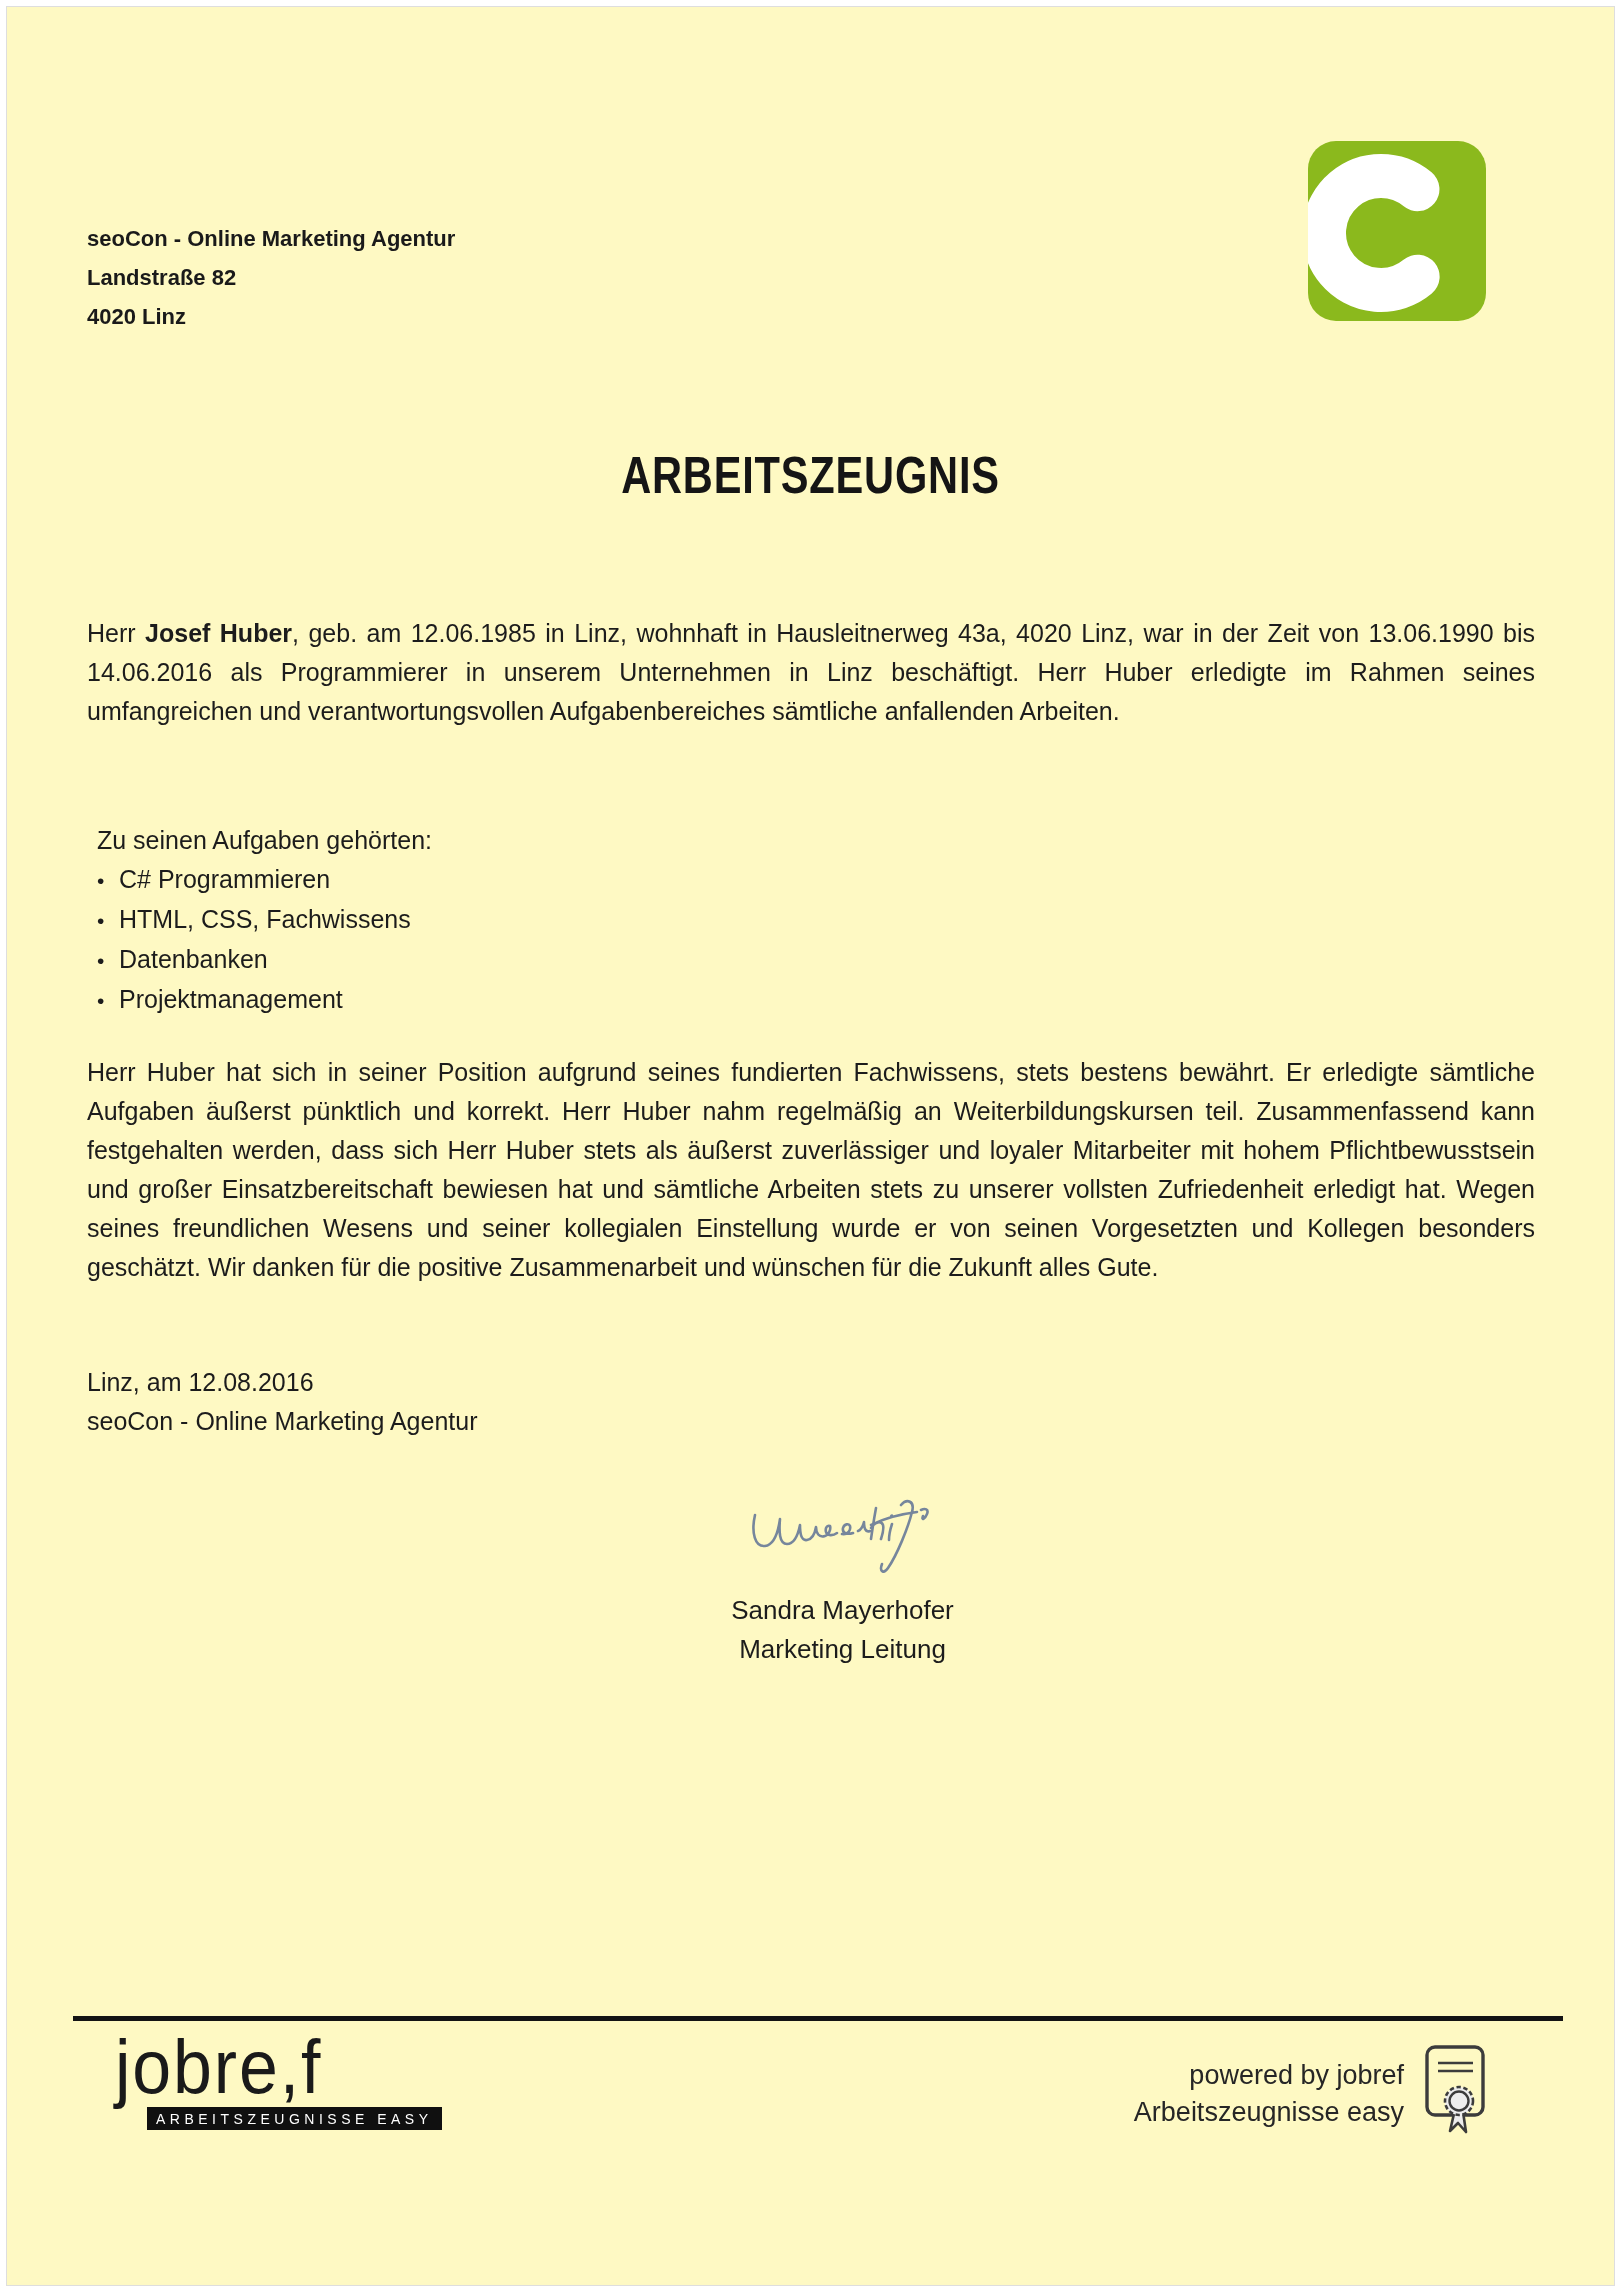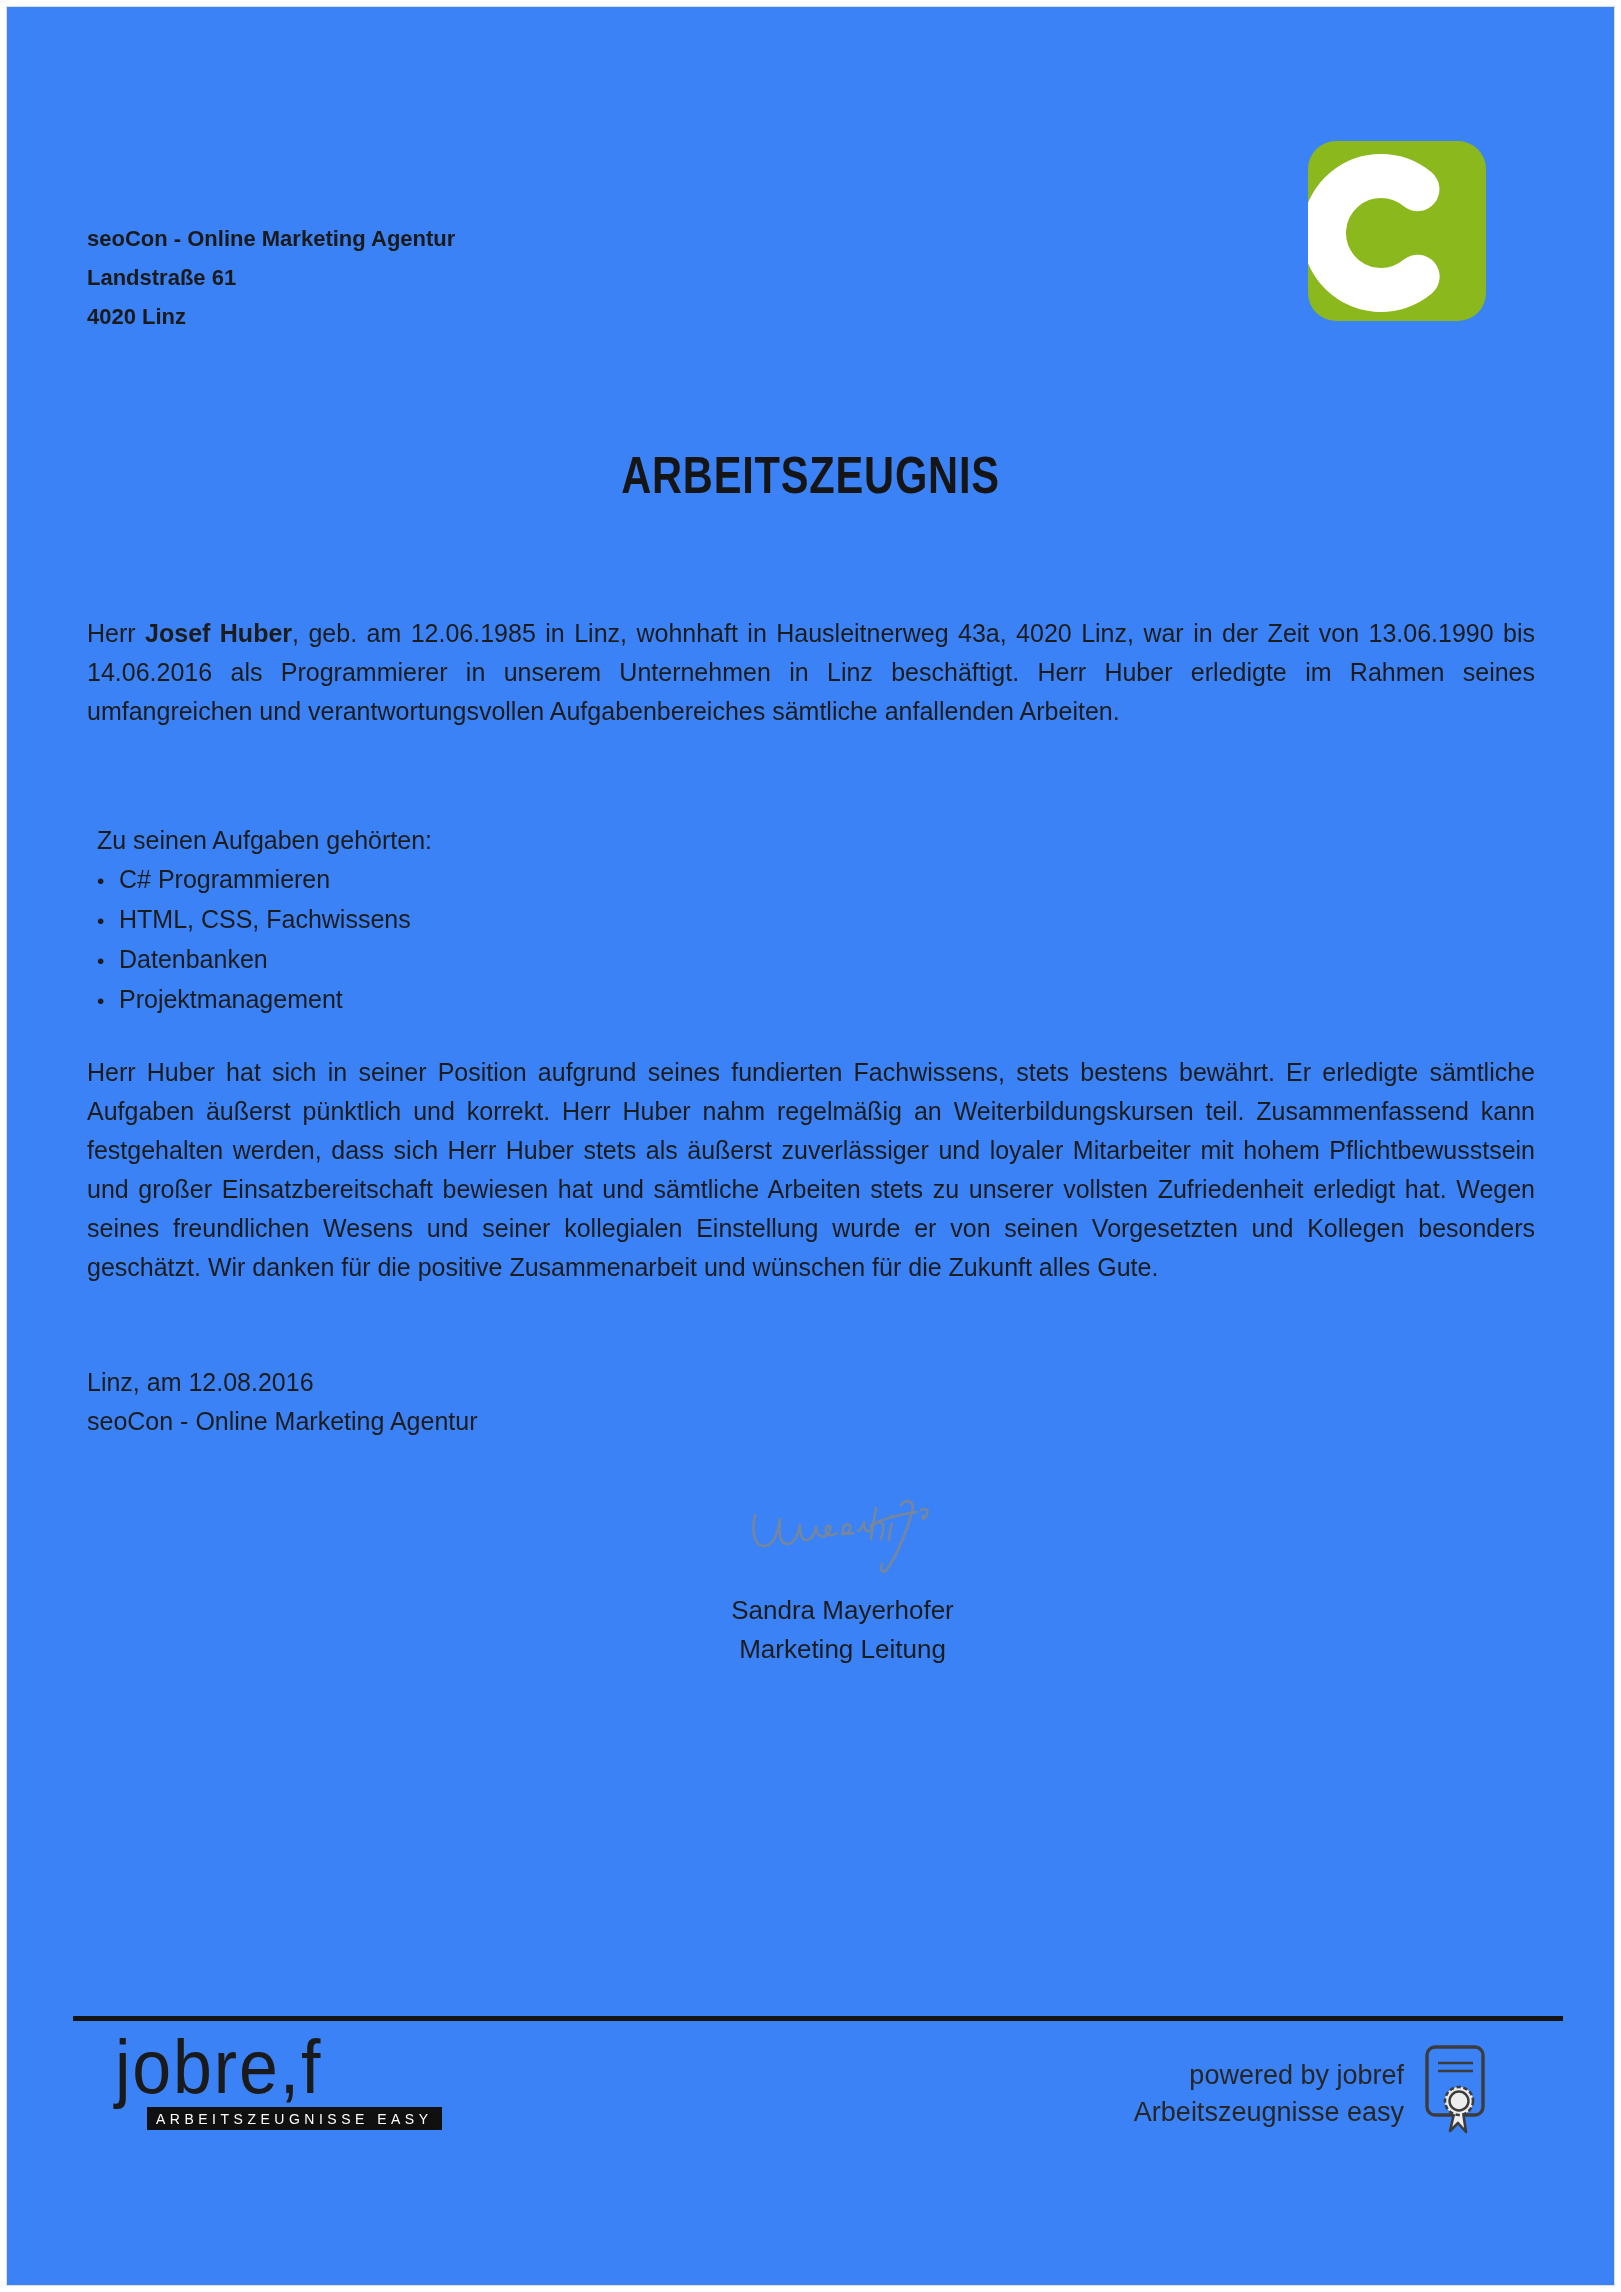--- a/index.html
+++ b/index.html
@@ -7,21 +7,21 @@
     padding: 0;
     background: #ffffff;
     width: 1621px;
     height: 2292px;
     font-family: "Liberation Sans", sans-serif;
   }
   .page {
     position: absolute;
     left: 6px; top: 6px;
     width: 1607px; height: 2278px;
-    background: #3b82f6;
+    background: #fef9c3;
     border: 1px solid #dedede;
     overflow: hidden;
     color: #1c1c1c;
   }
   
   .sender {
     position: absolute;
     left: 80px; top: 212px;
     font-size: 22px;
     font-weight: bold;
@@ -145,21 +145,21 @@
     padding-top: 14px;
   }
 </style>
 </head>
 <body>
 
 <div class="page">
 
   <div class="sender">
     <div>seoCon - Online Marketing Agentur</div>
-    <div>Landstraße 61</div>
+    <div>Landstraße 82</div>
     <div>4020 Linz</div>
   </div>
 
   <div class="brand-logo">
     <svg width="178" height="180" viewBox="0 0 178 180">
       <circle cx="73" cy="92" r="57" fill="none" stroke="#ffffff" stroke-width="44" stroke-linecap="round" stroke-dasharray="258 100" transform="rotate(50 73 92)"></circle>
     </svg>
   </div>
 
   <div class="doc-title">ARBEITSZEUGNIS</div>

